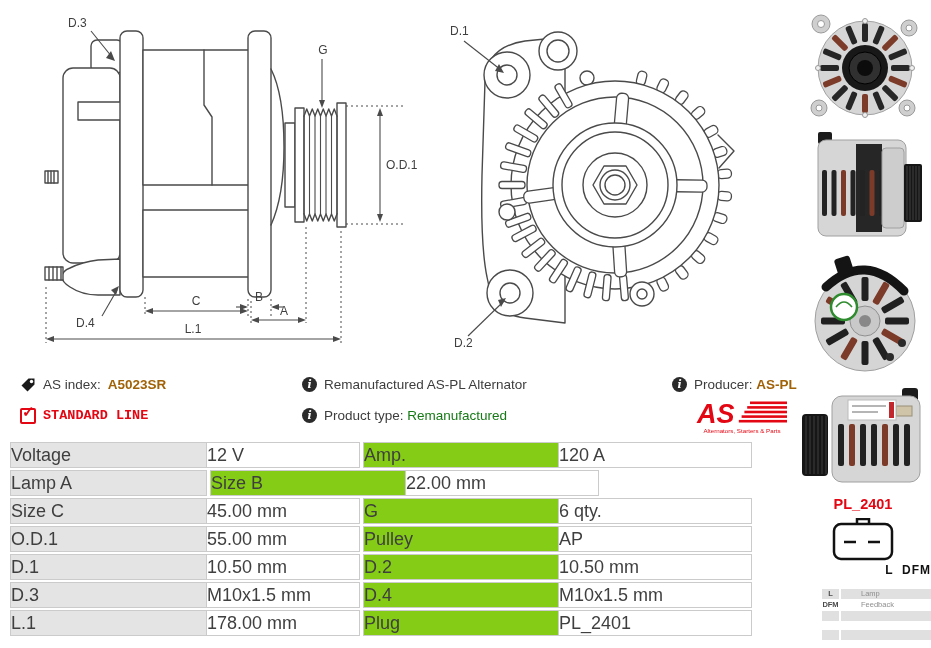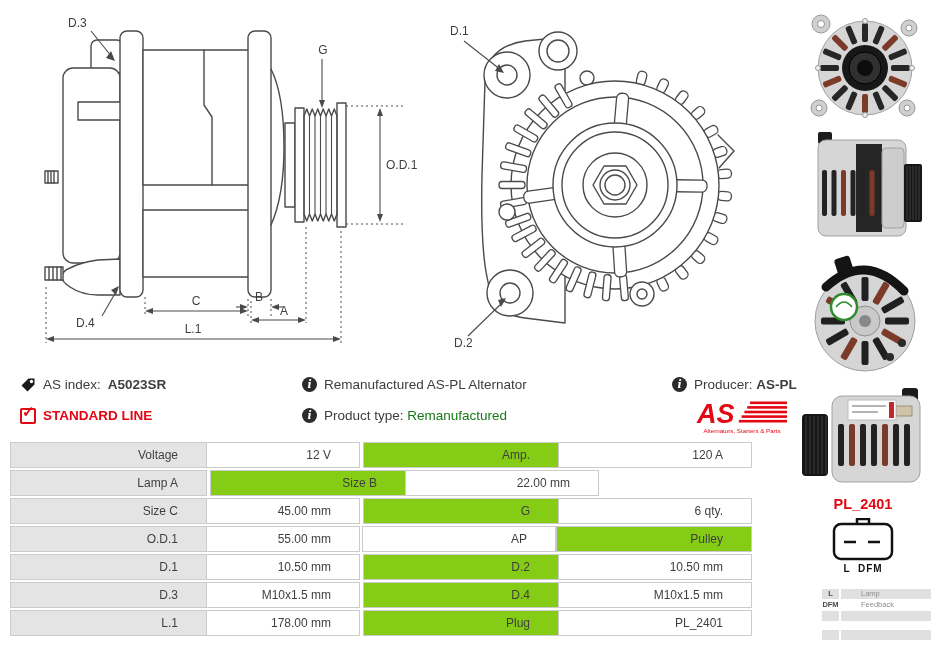--- a/index.html
+++ b/index.html
@@ -11,44 +11,44 @@
   .tech{stroke:#4a4a4a;fill:none;stroke-width:1.4;stroke-linejoin:round;stroke-linecap:round;}
   .techf{stroke:#4a4a4a;fill:#fff;stroke-width:1.4;stroke-linejoin:round;}
   .dim{stroke:#4a4a4a;fill:none;stroke-width:1.1;}
   .dot{stroke:#4a4a4a;stroke-width:1;stroke-dasharray:2 3;fill:none;}
   .arr{fill:#4a4a4a;stroke:none;}
   .dtxt{fill:#3f3f3f;font-family:"Liberation Sans",sans-serif;font-size:12px;}
   #fd-bumps rect,#fd-slots-a rect,#fd-slots-b rect,#fd-spokes rect{fill:#fff;stroke:#4a4a4a;stroke-width:1.3;}
 
   
   .hline{position:absolute;display:flex;align-items:flex-start;gap:7px;height:18px;font-size:13.5px;color:#3d3d3d;white-space:nowrap;}
-  .hline b{color:#404040;}
+  .hline b{color:#a16207;}
   .red{color:#e30613;}
   .greenb{color:#157a15;font-weight:normal;}
   .info-ic{display:inline-block;width:15px;height:15px;border-radius:50%;background:#2b2b2b;color:#fff;
            font-family:"DejaVu Serif",serif;font-style:italic;font-weight:bold;font-size:11px;line-height:15px;text-align:center;flex:0 0 15px;}
   .chk{position:relative;width:12px;height:12px;border:2px solid #e30613;border-radius:2px;flex:0 0 12px;}
   .chk span{position:absolute;left:0px;top:-7px;color:#e30613;font-weight:bold;font-size:15px;}
 
   
   #spec{position:absolute;left:10px;top:442px;width:780px;}
   .srow{display:flex;height:26px;margin-bottom:2px;}
-  .c{box-sizing:border-box;border:1px solid #cbcbcb;line-height:24px;font-size:12px;color:#3f3f3f;
-     text-align:right;padding-right:28px;background:#fff;}
+  .c{box-sizing:border-box;border:1px solid #cbcbcb;line-height:24px;font-size:18px;color:#3f3f3f;
+     padding-right:28px;background:#fff;}
   .cl1{width:197px;background:#e4e4e4;}
   .cv1{width:154px;margin-left:-1px;}
   .cgap{width:3px;}
   .cl2{width:196px;background:#84cc16;}
   .cv2{width:194px;margin-left:-1px;}
 
   
   .plcode{position:absolute;left:795px;top:496px;width:136px;text-align:center;
           color:#e30613;font-weight:bold;font-size:14.5px;}
-  .pins{position:absolute;left:795px;top:563px;width:136px;text-align:center;
-        color:#111;font-weight:bold;font-size:10px;white-space:pre;letter-spacing:1px;}
+  .pins{position:absolute;left:795px;top:563px;width:136px;text-align:right;
+        color:#111;font-weight:bold;font-size:12px;white-space:pre;letter-spacing:1px;}
   #legend{position:absolute;left:822px;top:589px;font-size:7.5px;line-height:10px;}
   .lrow{display:flex;margin-bottom:1px;}
   .lpin{width:17px;height:10px;background:#e0e0e0;font-weight:bold;color:#4a4a4a;text-align:center;}
   .ldesc{width:72px;height:10px;background:#e0e0e0;color:#8f8f8f;padding-left:20px;margin-left:2px;}
   .lrow.white .lpin,.lrow.white .ldesc{background:#fff;}
   .lrow.sp{margin-top:9px;}
 </style>
 </head>
 <body>
 
@@ -345,21 +345,21 @@
       <circle cx="11.5" cy="4.5" r="1.7" fill="#fff"></circle>
     </svg>
     <span>AS index:</span>
     <b>A5023SR</b>
   </div>
 
   <div class="hline" style="left:20px;top:408px;">
     <span class="chk">
         <span>✓</span>
       </span>
-    <span class="red" style="font-weight:bold;">STANDARD LINE</span>
+    <span class="red" style="font-weight:bold;font-family:Liberation Mono, monospace;">STANDARD LINE</span>
   </div>
 
   <div class="hline" style="left:302px;top:377px;">
     <span class="info-ic">i</span>
     <span>Remanufactured AS-PL Alternator</span>
   </div>
 
   <div class="hline" style="left:302px;top:408px;">
     <span class="info-ic">i</span>
     <span><span>Product type:</span>
@@ -400,22 +400,22 @@
       <div class="c cl1">Size C</div>
       <div class="c cv1">45.00 mm</div>
       <div class="cgap"></div>
       <div class="c cl2">G</div>
       <div class="c cv2">6 qty.</div>
     </div>
     <div class="srow">
       <div class="c cl1">O.D.1</div>
       <div class="c cv1">55.00 mm</div>
       <div class="cgap"></div>
+      <div class="c cl2">Pulley</div>
       <div class="c cv2">AP</div>
-      <div class="c cl2">Pulley</div>
     </div>
     <div class="srow">
       <div class="c cl1">D.1</div>
       <div class="c cv1">10.50 mm</div>
       <div class="cgap"></div>
       <div class="c cl2">D.2</div>
       <div class="c cv2">10.50 mm</div>
     </div>
     <div class="srow">
       <div class="c cl1">D.3</div>

